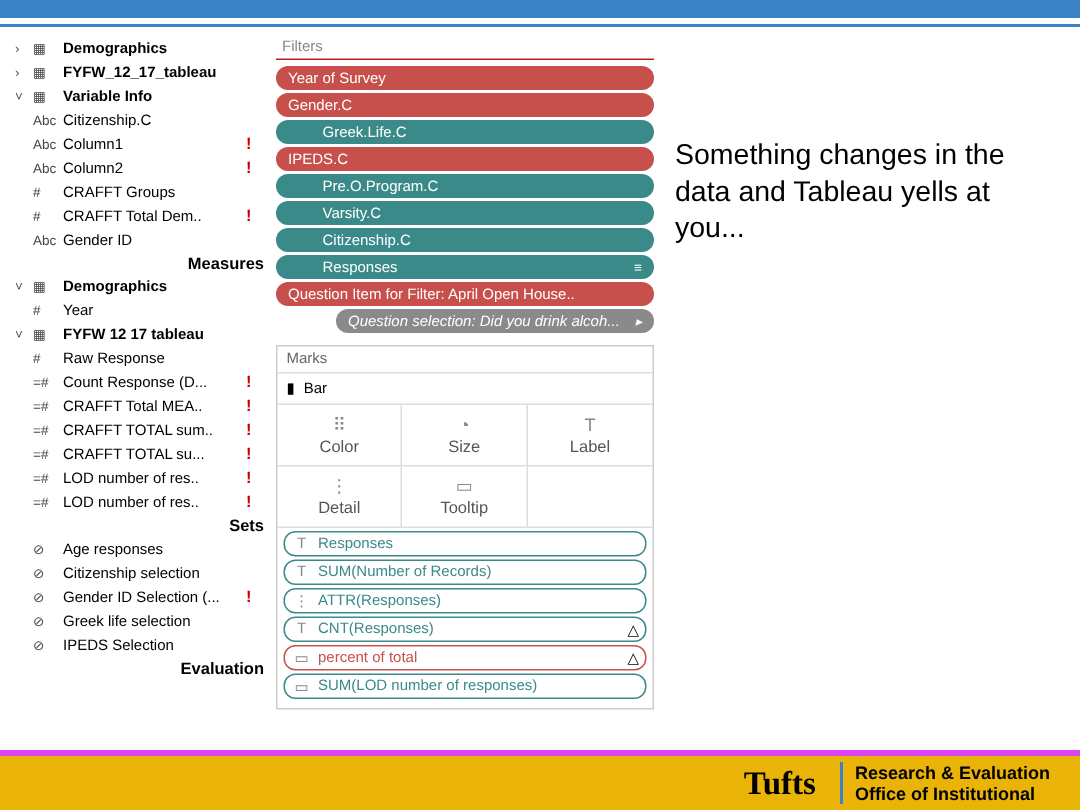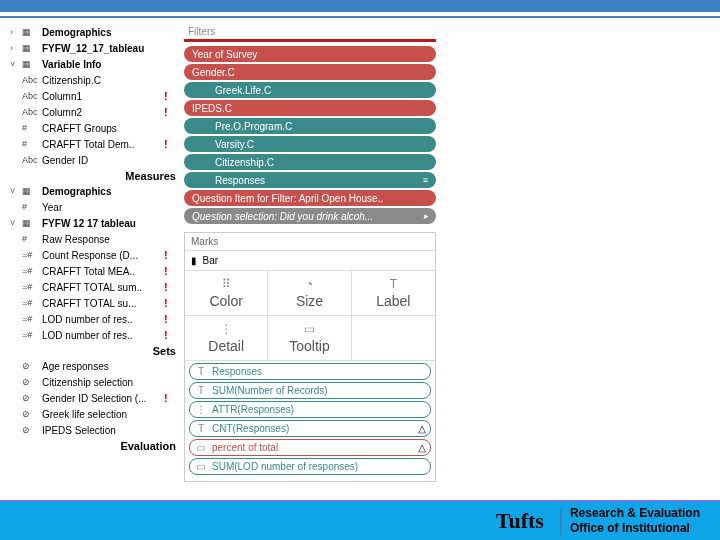--- a/index.html
+++ b/index.html
@@ -4,49 +4,49 @@
 <style>
   * { box-sizing: border-box; margin: 0; padding: 0; }
   body { width: 720px; height: 540px; font-family: Arial, sans-serif; font-size: 10px; background: #fff; position: relative; overflow: hidden; }
   .topbar { width: 100%; height: 12px; background: #3b82c4; }
   .rule { width: 100%; height: 2px; background: #3b82c4; margin-top: 4px; }
   .content { display: flex; height: 470px; margin-top: 4px; }
   .left-panel { width: 180px; padding: 2px 4px 2px 8px; overflow: hidden; }
   .middle-panel { width: 260px; padding: 2px 4px; }
   .right-panel { flex: 1; padding: 10px 20px 10px 10px; }
   .annotation { font-size: 19px; margin-top: 60px; line-height: 1.3; }
-  .footer { position: absolute; bottom: 0; left: 0; right: 0; height: 40px; background: #0ea5e9; display: flex; align-items: center; justify-content: flex-end; padding-right: 20px; border-top: 1px solid #d946ef; }
+  .footer { position: absolute; bottom: 0; left: 0; right: 0; height: 40px; background: #eab308; display: flex; align-items: center; justify-content: flex-end; padding-right: 20px; border-top: 4px solid #d946ef; }
   .footer-logo { font-family: Georgia, serif; font-weight: bold; font-size: 22px; margin-right: 8px; }
   .footer-sep { width: 2px; height: 28px; background: #3b82c4; margin: 0 8px; }
   .footer-text { font-size: 12px; font-weight: bold; line-height: 1.2; }
 
   .field-row { display: flex; align-items: center; height: 16px; padding: 0 2px; gap: 4px; }
   .field-row .chev { width: 8px; color: #555; font-size: 9px; }
   .field-row .typeicon { width: 16px; color: #444; font-size: 9px; }
   .field-row .label { flex: 1; white-space: nowrap; overflow: hidden; text-overflow: ellipsis; }
   .field-row .alert { width: 10px; color: #c00; font-weight: bold; font-size: 11px; }
   .bold { font-weight: bold; }
   .section-head { font-weight: bold; margin-top: 2px; margin-bottom: 1px; font-size: 11px; text-align: right; }
 
-  .filters-head { color: #888; font-size: 10px; padding: 2px 4px; border-bottom: 3px solid #b91c1c; margin-bottom: 4px; }
+  .filters-head { color: #888; font-size: 10px; padding: 2px 4px; border-bottom: 1px solid #b91c1c; margin-bottom: 4px; }
   .pill { border-radius: 9px; height: 16px; margin-bottom: 2px; display: flex; align-items: center; padding: 0 8px; color: #fff; font-size: 10px; white-space: nowrap; overflow: hidden; position: relative; }
   .pill .plabel { flex: 1; overflow: hidden; text-overflow: ellipsis; }
   .pill .picon { margin-left: 4px; font-size: 9px; }
   .pill.red { background: #c8504c; }
   .pill.teal { background: #3b8a8a; padding-left: 31px; }
-  .pill.gray { background: #8a8a8a; font-style: italic; }
+  .pill.gray { background: #8a8a8a; font-style: italic; margin-left: 40px; }
 
   .marks-panel { border: 1px solid #ccc; margin-top: 8px; }
   .marks-head { padding: 3px 6px; color: #666; font-size: 10px; border-bottom: 1px solid #ddd; }
   .marks-type { padding: 4px 6px; border-bottom: 1px solid #ddd; display: flex; align-items: center; gap: 6px; }
   .marks-grid { display: grid; grid-template-columns: 1fr 1fr 1fr; }
   .marks-cell { border-right: 1px solid #ddd; border-bottom: 1px solid #ddd; padding: 6px 4px; text-align: center; color: #555; }
   .marks-cell:nth-child(3n) { border-right: none; }
   .marks-cell .mi { display: block; font-size: 12px; margin-bottom: 2px; color: #888; }
-  .marks-cell .ml { font-size: 14px; }
+  .marks-cell .ml { font-size: 11px; }
   .mark-pill { display: flex; align-items: center; height: 17px; margin: 2px 4px; border: 1px solid #3b8a8a; border-radius: 8px; padding: 0 4px; background: #fff; gap: 4px; font-size: 10px; }
   .mark-pill .slot { width: 14px; text-align: center; color: #888; font-size: 10px; }
   .mark-pill .mlabel { flex: 1; color: #3b8a8a; overflow: hidden; text-overflow: ellipsis; white-space: nowrap; }
   .mark-pill.red-b { border-color: #c8504c; }
   .mark-pill.red-b .mlabel { color: #c8504c; }
 </style>
 </head>
 <body>
 
 <div class="topbar"></div>
@@ -283,20 +283,23 @@
             <span class="warn">△</span>
           </div>
           <div class="mark-pill ">
             <span class="slot">▭</span>
             <span class="mlabel">SUM(LOD number of responses)</span>
           </div>
         </div>
     </div>
   </div>
 
+  <div class="right-panel">
+    <div class="annotation">Something changes in the data and Tableau yells at you...</div>
+  </div>
 </div>
 
 <div class="footer">
   <span class="footer-logo">Tufts</span>
   <span class="footer-sep"></span>
   <div class="footer-text">
     <div>Research &amp; Evaluation</div>
     <div>Office of Institutional</div>
   </div>
 </div>

